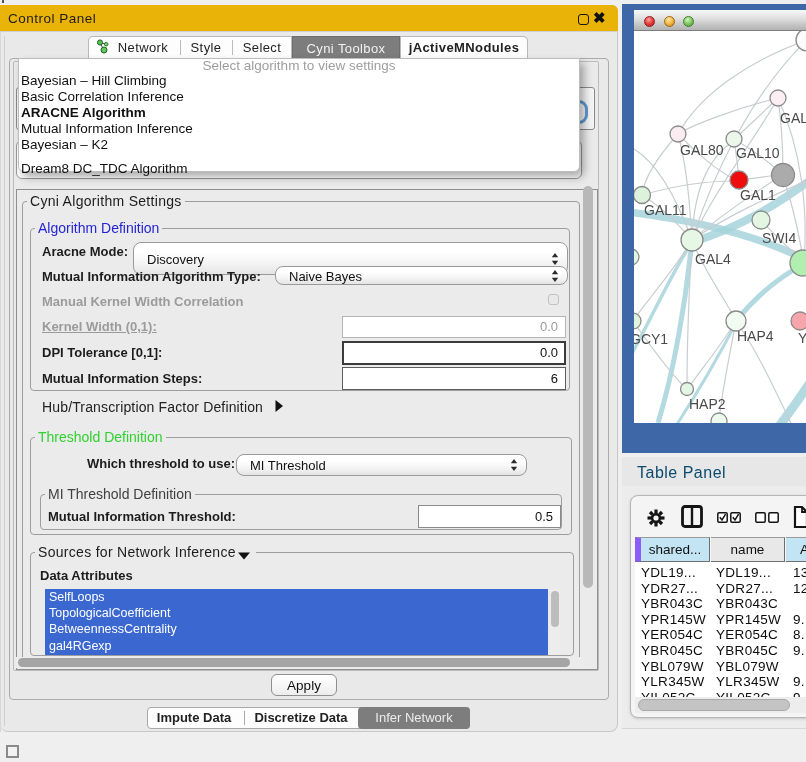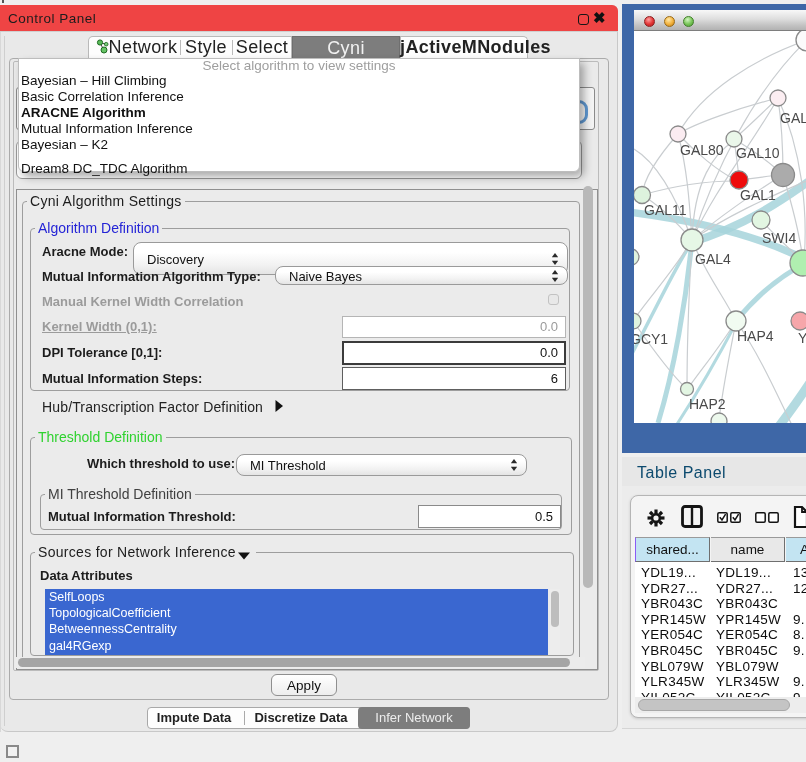--- a/index.html
+++ b/index.html
@@ -3,29 +3,29 @@
 <meta charset="utf-8">
 <style>
 * { margin:0; padding:0; box-sizing:border-box; }
 html,body { width:806px; height:762px; overflow:hidden; }
 body { background:#efefef; font-family:"Liberation Sans", sans-serif; position:relative; }
 .abs { position:absolute; }
 
 
 #cpwin { left:0; top:5px; width:618px; height:727px; background:#e9e9e9;
   border:1px solid #c8c8c8; border-left:none; border-radius:0 6px 8px 8px; }
-#cptitle { left:0; top:5px; width:618px; height:27px; background:#ef4444;
+#cptitle { left:0; top:5px; width:618px; height:27px; background:#eab308;
   border-bottom:1px solid #d0d0d0; border-radius:0 6px 0 0; }
 #cptitle .t { position:absolute; left:8px; top:6px; font-size:13.5px; color:#1d1d1d; letter-spacing:0.5px; }
 #minbtn { left:578px; top:14px; width:11px; height:11px; border:1.6px solid #161616; border-radius:3px; }
 #closex { left:593px; top:9px; font-size:15px; font-weight:bold; color:#111; }
 
 
 .tabbar { top:36px; height:23px; background:#fdfdfd; border:1px solid #b9b9b9; border-bottom:none; }
-.tab { position:absolute; top:36px; height:23px; font-size:18px; color:#222; text-align:center; line-height:23px; letter-spacing:0.4px; }
+.tab { position:absolute; top:36px; height:23px; font-size:13px; color:#222; text-align:center; line-height:23px; letter-spacing:0.4px; }
 .tabsep { position:absolute; top:40px; width:1px; height:15px; background:#bbb; }
 .tabsel { background:#7d7d7d; color:#f2f2f2; }
 
 
 #pane { left:9px; top:58px; width:600px; height:642px; border:1px solid #ababab; border-radius:4px; background:#e9e9e9; }
 #scrollpane { left:13px; top:61px; width:586px; height:610px; border:1px solid #bbbbbb; border-radius:2px; background:#eaeaea; }
 #scrollpane2 { left:16px; top:189px; width:582px; height:481px; border:1px solid #8f8f8f; background:#ebebeb; }
 
 fieldset { position:absolute; border:1px solid #9d9d9d; border-radius:4px; }
 fieldset legend { font-size:12.5px; margin-left:4px; padding:0 3px; }
@@ -324,21 +324,21 @@
 </svg>
 <svg class="abs" style="left:755px;top:512px;" width="24" height="11" viewBox="0 0 24 11">
   <rect x="0.8" y="0.8" width="9.4" height="9.4" rx="1.2" fill="#fff" stroke="#141414" stroke-width="1.5"></rect>
   <rect x="13.8" y="0.8" width="9.4" height="9.4" rx="1.2" fill="#fff" stroke="#141414" stroke-width="1.5"></rect>
 </svg>
 <svg class="abs" style="left:793px;top:505px;" width="14" height="24" viewBox="0 0 14 24">
   <path d="M2 2 L9 2 L14 7 L14 22 L2 22 Z" fill="#fff" stroke="#141414" stroke-width="2.2"></path>
   <path d="M9 2 L9 7 L14 7" fill="none" stroke="#141414" stroke-width="1.8"></path>
 </svg>
 
-<div class="hdrcell abs" style="left:635px;width:75px;background:#c3e4f2;border-left:1px solid #8b5cf6;">shared...</div>
+<div class="hdrcell abs" style="left:635px;width:75px;background:#c3e4f2;border-left:6px solid #8b5cf6;">shared...</div>
 <div class="hdrcell abs" style="left:711px;width:74px;background:#e8e8e8;">name</div>
 <div class="hdrcell abs" style="left:786px;width:20px;background:#c3e4f2;border-right:none;text-align:left;padding-left:14px;">A</div>
 
 <div id="rows" class="abs" style="left:635px;top:562px;width:171px;height:135px;background:#fff;overflow:hidden;">
     <div id="rowsin" style="position:absolute;left:0;top:3px;width:171px;height:132px;">
       <div class="trow" style="left:6px;top:0px;">YDL19...</div>
       <div class="trow" style="left:81px;top:0px;">YDL19...</div>
       <div class="trow" style="left:158px;top:0px;">13</div>
       <div class="trow" style="left:6px;top:15.6px;">YDR27...</div>
       <div class="trow" style="left:81px;top:15.6px;">YDR27...</div>

